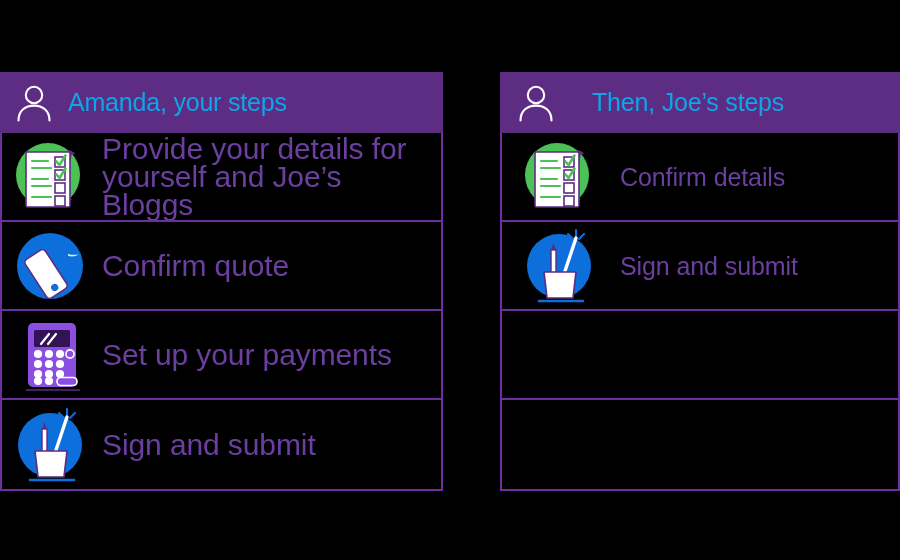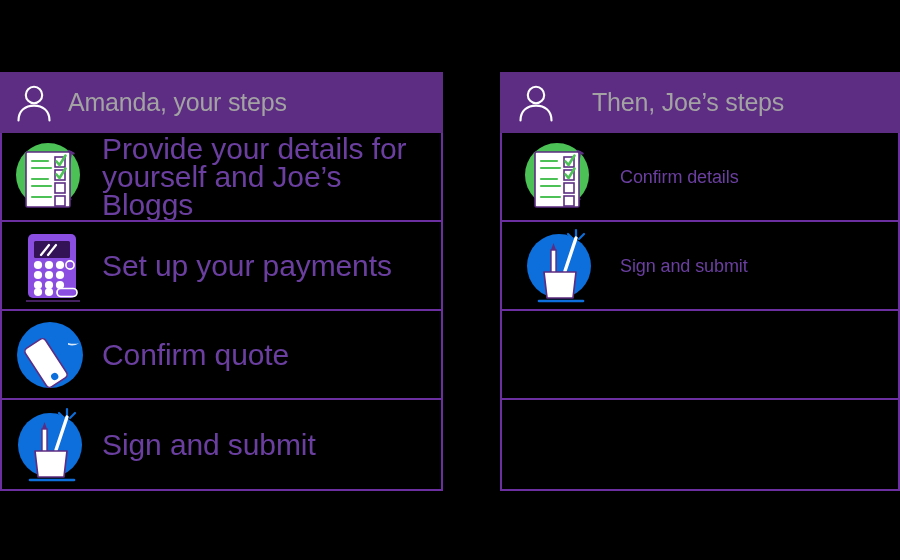--- a/index.html
+++ b/index.html
@@ -37,21 +37,21 @@
     background: #5C2D82;
     display: flex;
     align-items: center;
     gap: 14px;
     padding-left: 14px;
   }
 
   #panel-right .panel-header { padding-left: 16px; gap: 36px; }
 
   .panel-title {
-    color: #a3a3a3;
+    color: #0ea5e9;
     font-size: 25px;
     font-weight: 400;
     letter-spacing: -0.2px;
     white-space: nowrap;
   }
 
   .person-icon { width: 40px; height: 40px; flex: 0 0 40px; }
 
   
   .rows {
@@ -82,21 +82,21 @@
   .row-label {
     color: #6B3FA0;
     font-size: 30px;
     line-height: 28px;
     font-weight: 400;
     letter-spacing: -0.1px;
     padding-right: 12px;
   }
 
   #panel-right .row-icon { width: 118px; flex: 0 0 118px; }
-  #panel-right .row-label { font-size: 18px; }
+  #panel-right .row-label { font-size: 25px; }
 
   .row-empty .row-icon, .row-empty .row-label { visibility: hidden; }
 </style>
 </head>
 <body>
 
 <div class="stage">
 
   <section class="panel" id="panel-left">
 
@@ -135,20 +135,34 @@
               <rect x="51" y="48" width="10" height="10"></rect>
               <rect x="51" y="61" width="10" height="10"></rect>
             </g>
             <g stroke="#4CC155" stroke-width="2.6" fill="none" stroke-linecap="round" stroke-linejoin="round">
               <path d="M52.5 26.5 L55.5 30 L61.5 20.5"></path>
               <path d="M52.5 39.5 L55.5 43 L61.5 33.5"></path>
             </g>
           </svg>
         </span>
         <span class="row-label">Provide your details for yourself and Joe’s Bloggs</span>
+      </div>
+
+      <div class="row">
+        <span class="row-icon">
+          <svg viewBox="0 0 96 84" width="96" height="84" aria-hidden="true">
+            <circle cx="46" cy="42" r="33" fill="#0D6FDB"></circle>
+            <path d="M64 30 q6 1.6 11 0.2 q-5 3.4 -11 1.6 z" fill="#ffffff" opacity="0.85"></path>
+            <g transform="rotate(-33 42 50)">
+              <rect x="30" y="27" width="24" height="46" rx="4" fill="#ffffff" stroke="#5C2D82" stroke-width="1.6"></rect>
+              <circle cx="42" cy="66" r="3.6" fill="#0D6FDB"></circle>
+            </g>
+          </svg>
+        </span>
+        <span class="row-label">Confirm quote</span>
       </div>
 
       <div class="row">
         <span class="row-icon">
           <svg viewBox="0 0 96 84" width="96" height="84" aria-hidden="true">
             <rect x="24" y="10" width="48" height="64" rx="5" fill="#8A4FE0"></rect>
             <rect x="30" y="17" width="36" height="17" rx="1.5" fill="#331355"></rect>
             <g stroke="#ffffff" stroke-width="2.2" stroke-linecap="round">
               <line x1="37" y1="31" x2="45" y2="21"></line>
               <line x1="44" y1="31" x2="52" y2="21"></line>
@@ -172,34 +186,20 @@
             <rect x="53" y="64.5" width="20" height="8" rx="4" fill="none" stroke="#ffffff" stroke-width="1.7"></rect>
             <line x1="22" y1="77" x2="76" y2="77" stroke="#5C2D82" stroke-width="1.6"></line>
           </svg>
         </span>
         <span class="row-label">Set up your payments</span>
       </div>
 
       <div class="row">
         <span class="row-icon">
           <svg viewBox="0 0 96 84" width="96" height="84" aria-hidden="true">
-            <circle cx="46" cy="42" r="33" fill="#0D6FDB"></circle>
-            <path d="M64 30 q6 1.6 11 0.2 q-5 3.4 -11 1.6 z" fill="#ffffff" opacity="0.85"></path>
-            <g transform="rotate(-33 42 50)">
-              <rect x="30" y="27" width="24" height="46" rx="4" fill="#ffffff" stroke="#5C2D82" stroke-width="1.6"></rect>
-              <circle cx="42" cy="66" r="3.6" fill="#0D6FDB"></circle>
-            </g>
-          </svg>
-        </span>
-        <span class="row-label">Confirm quote</span>
-      </div>
-
-      <div class="row">
-        <span class="row-icon">
-          <svg viewBox="0 0 96 84" width="96" height="84" aria-hidden="true">
             <circle cx="46" cy="42" r="32" fill="#0D6FDB"></circle>
             <g stroke="#0D6FDB" stroke-width="2.2" fill="none" stroke-linecap="round">
               <line x1="63" y1="6" x2="63" y2="14"></line>
               <line x1="55" y1="10" x2="60" y2="15"></line>
               <line x1="71" y1="10" x2="66" y2="15"></line>
             </g>
             <line x1="63" y1="14" x2="52" y2="47" stroke="#ffffff" stroke-width="3.4" stroke-linecap="round"></line>
             <g>
               <rect x="38" y="26" width="5" height="26" fill="#ffffff" stroke="#5C2D82" stroke-width="1.4"></rect>
               <path d="M38 26 L40.5 19 L43 26 Z" fill="#5C2D82"></path>

